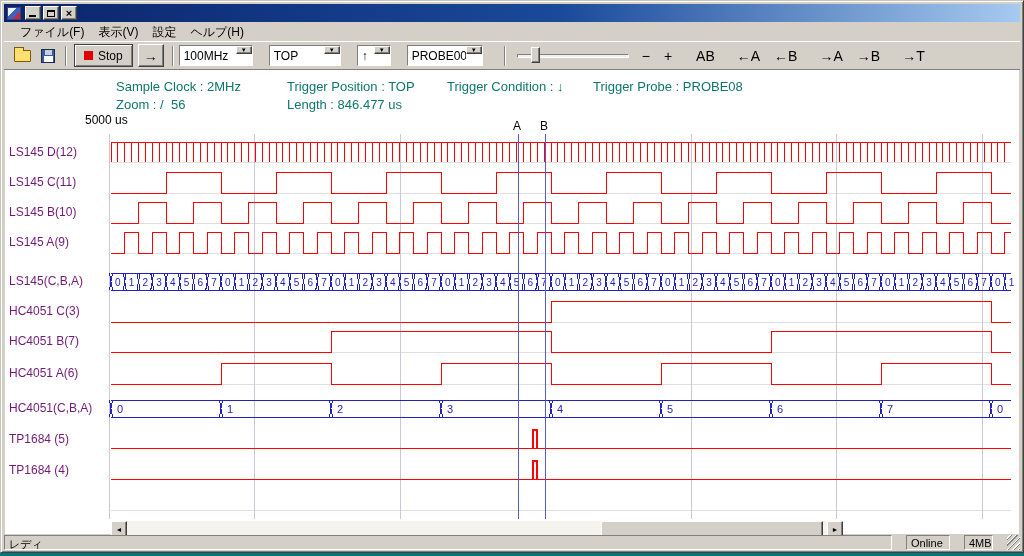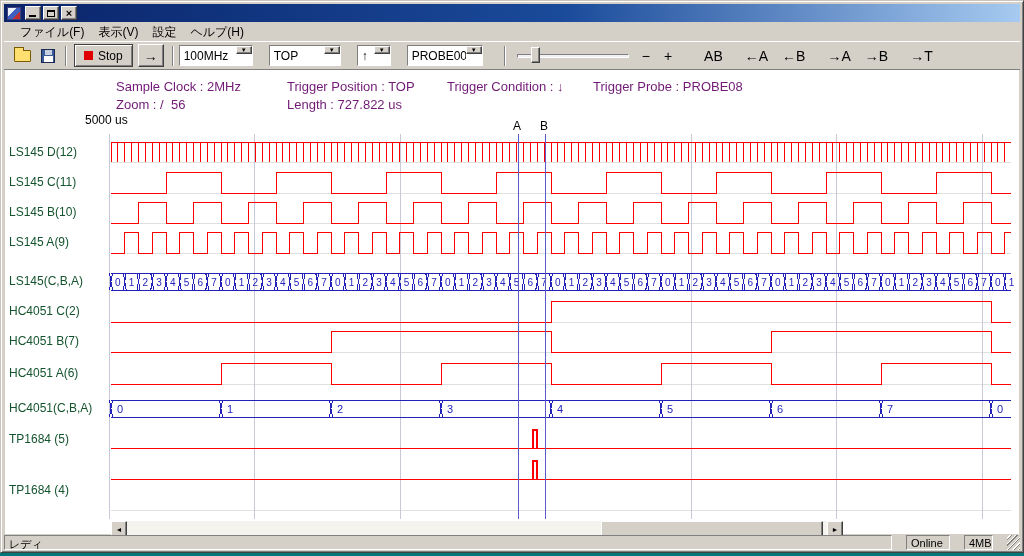--- a/index.html
+++ b/index.html
@@ -27,23 +27,23 @@
 .stop-square{width:9px;height:9px;background:#e00000}
 .run-btn{width:26px;height:23px;background:#d4d0c8;border:1px solid;border-color:#fff #404040 #404040 #fff;box-shadow:inset -1px -1px 0 #808080;font-size:14px;display:flex;align-items:center;justify-content:center;margin:0 3px}
 .combo{height:21px;display:flex;align-items:flex-start;background:#fff;border:1px solid;border-color:#808080 #fff #fff #808080;margin-right:16px}
 .combo-text{font-size:12px;padding:3px 4px 0 4px;flex:1;white-space:nowrap;overflow:hidden}
 .combo-arrow{width:16px;background:#d4d0c8;border:1px solid;border-color:#fff #404040 #404040 #fff;box-shadow:inset -1px -1px 0 #808080;font-size:6px;display:flex;align-items:center;justify-content:center}
 .slider{position:relative;width:112px;height:23px;margin:0 6px}
 .slider-track{position:absolute;left:0;right:0;top:10px;height:4px;background:#f0f0f0;border:1px solid;border-color:#808080 #fff #fff #808080}
 .slider-thumb{position:absolute;left:14px;top:3px;width:9px;height:16px;background:#d4d0c8;border:1px solid;border-color:#fff #404040 #404040 #fff;box-shadow:inset -1px -1px 0 #808080}
 .flat-btn{border:none;background:transparent;font-family:inherit;font-size:14px;padding:2px 5px;margin:0 2px;color:#000}
 .client-bg{position:absolute;left:4px;top:69px;right:4px;bottom:18px;background:#fff}
-.info-text{position:absolute;font-size:13px;color:#701a75;white-space:pre}
+.info-text{position:absolute;font-size:13px;color:#0f766e;white-space:pre}
 .small-label{position:absolute;font-size:12px;color:#000;white-space:pre}
-.ch-label{position:absolute;left:8px;font-size:12px;color:#14532d;white-space:nowrap}
+.ch-label{position:absolute;left:8px;font-size:12px;color:#701a75;white-space:nowrap}
 #wave-svg{position:absolute;left:0;top:0;pointer-events:none}
 #wave-svg text{font-family:"Liberation Sans",sans-serif}
 .hscroll{position:absolute;left:110px;top:520px;width:732px;height:16px;display:flex}
 .scroll-btn{width:16px;height:16px;background:#d4d0c8;border:1px solid;border-color:#fff #404040 #404040 #fff;box-shadow:inset -1px -1px 0 #808080;font-size:7px;display:flex;align-items:center;justify-content:center}
 .scroll-track{position:relative;flex:1;background:#f4f3ee}
 .scroll-thumb{position:absolute;top:0;height:16px;background:#d4d0c8;border:1px solid;border-color:#fff #404040 #404040 #fff;box-shadow:inset -1px -1px 0 #808080}
 .statusbar{position:absolute;left:3px;right:3px;bottom:2px;height:15px;background:#d4d0c8;display:flex;gap:14px;align-items:stretch}
 .status-panel{border:1px solid;border-color:#808080 #fff #fff #808080;font-size:11px;padding:1px 4px 0 4px;white-space:nowrap;overflow:hidden}
 .status-main{flex:1}
 .status-online{width:44px}
@@ -109,52 +109,52 @@
       <div class="combo-text">PROBE00</div>
       <div class="combo-arrow">▼</div>
     </div>
     <div class="tool-sep"></div>
     <div class="slider">
       <div class="slider-track"></div>
       <div class="slider-thumb"></div>
     </div>
     <button class="flat-btn">−</button>
     <button class="flat-btn">+</button>
-    <button class="flat-btn" style="margin-left:20px">AB</button>
+    <button class="flat-btn" style="margin-left:12px">AB</button>
     <button class="flat-btn" style="margin-left:10px">←A</button>
     <button class="flat-btn">←B</button>
     <button class="flat-btn" style="margin-left:10px">→A</button>
     <button class="flat-btn">→B</button>
     <button class="flat-btn" style="margin-left:10px">→T</button>
   </div>
 
   <div class="client-bg"></div>
 
   <div class="info-text" style="left:115px;top:78px">Sample Clock : 2MHz</div>
   <div class="info-text" style="left:115px;top:96px">Zoom : /  56</div>
   <div class="info-text" style="left:286px;top:78px">Trigger Position : TOP</div>
-  <div class="info-text" style="left:286px;top:96px">Length : 727.822 us</div>
+  <div class="info-text" style="left:286px;top:96px">Length : 846.477 us</div>
   <div class="info-text" style="left:446px;top:78px">Trigger Condition : ↓</div>
   <div class="info-text" style="left:592px;top:78px">Trigger Probe : PROBE08</div>
 
   <div class="small-label" style="left:84px;top:112px">5000 us</div>
   <div class="small-label" style="left:512px;top:118px">A</div>
   <div class="small-label" style="left:539px;top:118px">B</div>
 
   <div class="ch-label" style="top:144px">LS145 D(12)</div>
   <div class="ch-label" style="top:174px">LS145 C(11)</div>
   <div class="ch-label" style="top:204px">LS145 B(10)</div>
   <div class="ch-label" style="top:234px">LS145 A(9)</div>
   <div class="ch-label" style="top:273px">LS145(C,B,A)</div>
-  <div class="ch-label" style="top:303px">HC4051 C(2)</div>
+  <div class="ch-label" style="top:303px">HC4051 C(3)</div>
   <div class="ch-label" style="top:333px">HC4051 B(7)</div>
   <div class="ch-label" style="top:365px">HC4051 A(6)</div>
   <div class="ch-label" style="top:400px">HC4051(C,B,A)</div>
   <div class="ch-label" style="top:431px">TP1684 (5)</div>
-  <div class="ch-label" style="top:482px">TP1684 (4)</div>
+  <div class="ch-label" style="top:462px">TP1684 (4)</div>
 
   <svg id="wave-svg" width="1024" height="556" shape-rendering="crispEdges">
       <line x1="110" y1="161" x2="1010" y2="161" stroke="#e0e0e0"></line>
       <line x1="110" y1="192" x2="1010" y2="192" stroke="#e0e0e0"></line>
       <line x1="110" y1="222" x2="1010" y2="222" stroke="#e0e0e0"></line>
       <line x1="110" y1="252" x2="1010" y2="252" stroke="#e0e0e0"></line>
       <line x1="110" y1="289" x2="1010" y2="289" stroke="#e0e0e0"></line>
       <line x1="110" y1="321" x2="1010" y2="321" stroke="#e0e0e0"></line>
       <line x1="110" y1="351" x2="1010" y2="351" stroke="#e0e0e0"></line>
       <line x1="110" y1="383" x2="1010" y2="383" stroke="#e0e0e0"></line>

